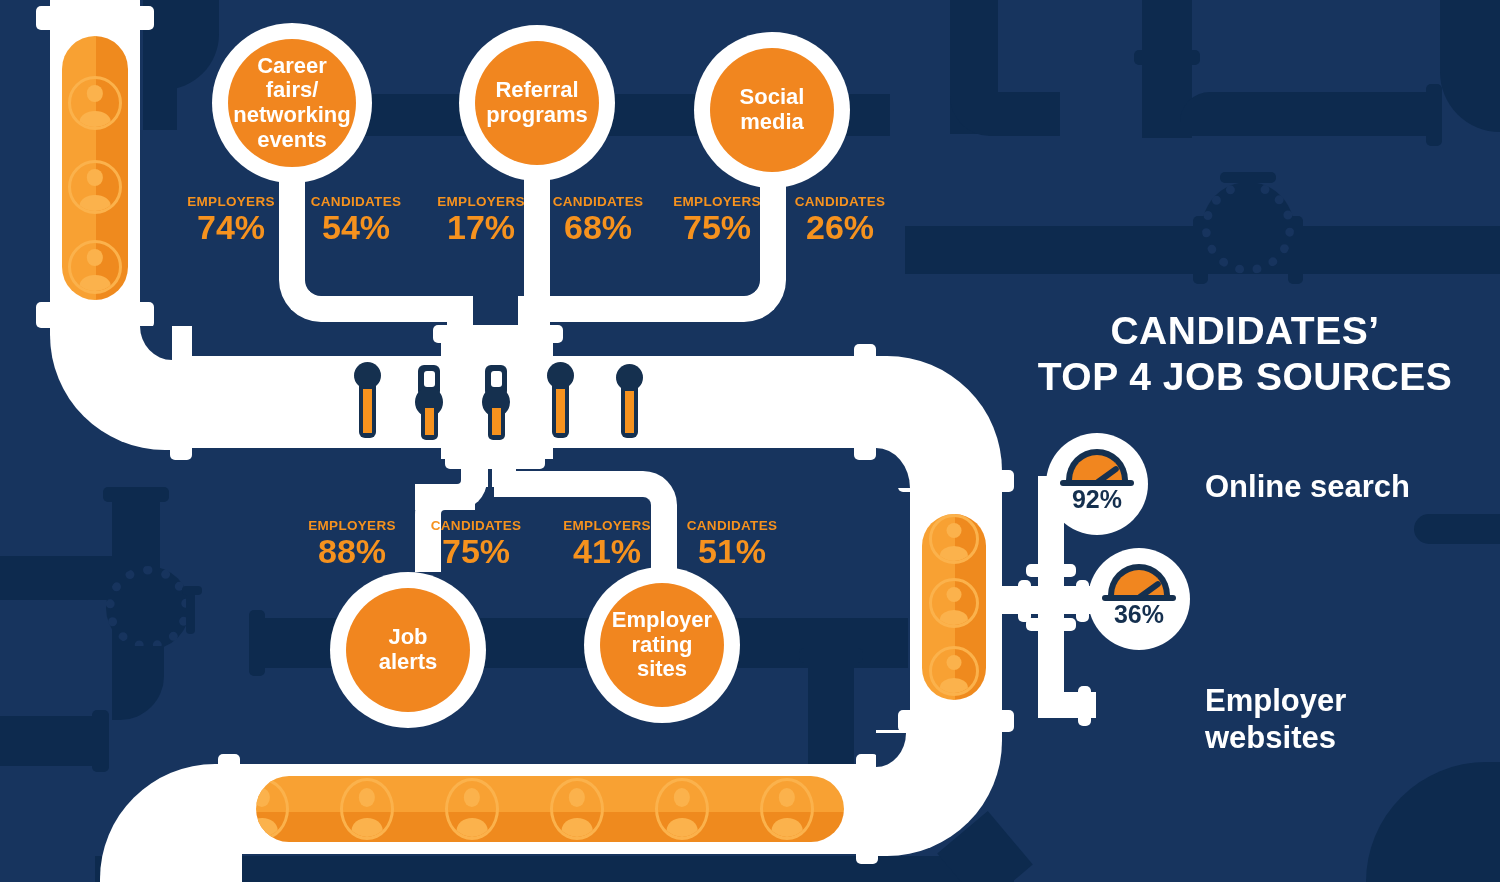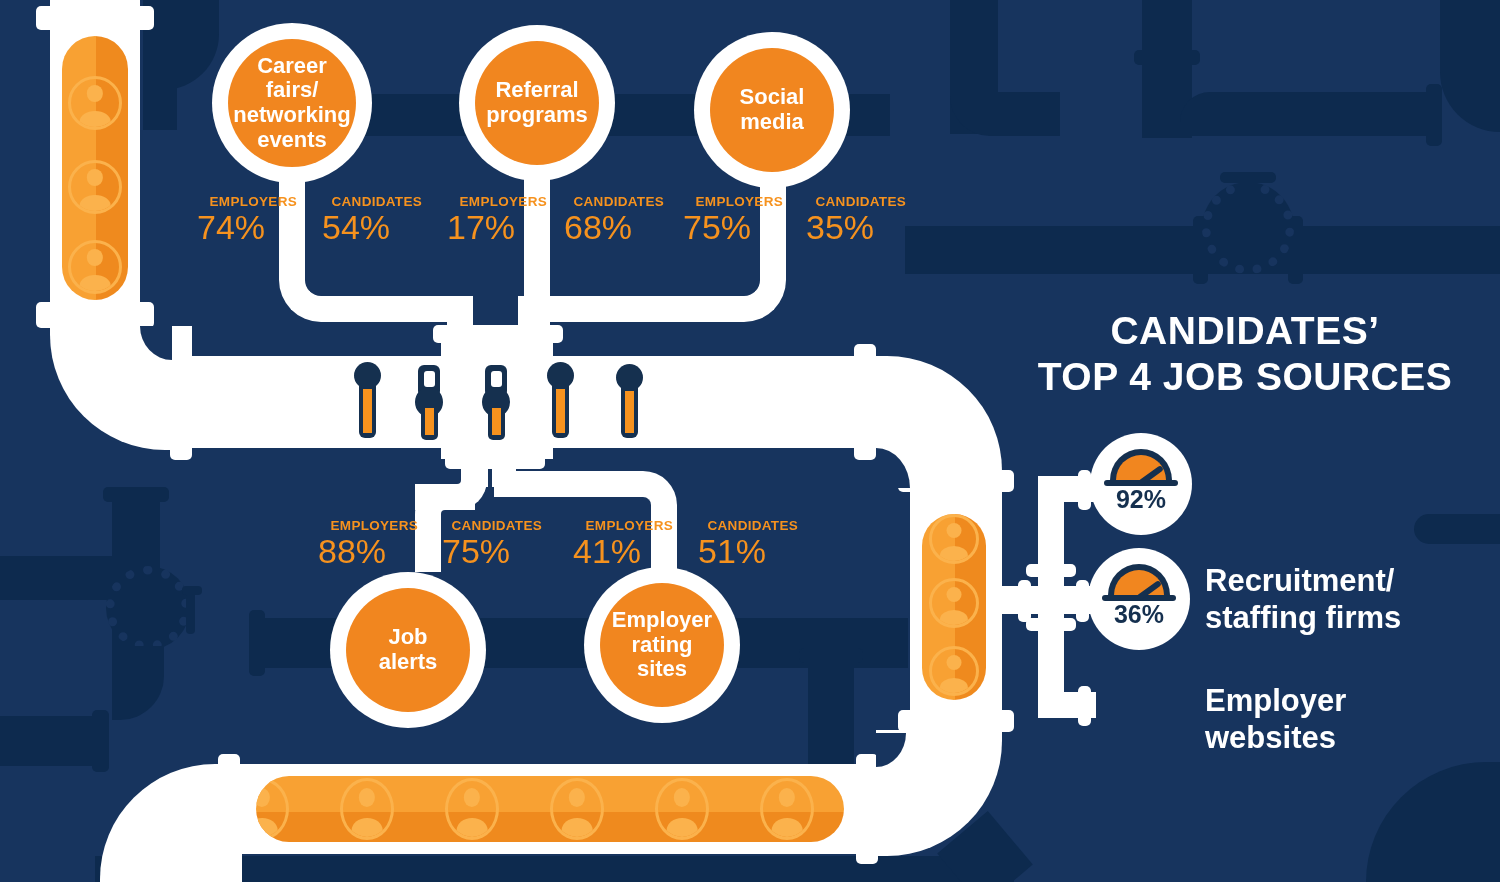--- a/index.html
+++ b/index.html
@@ -21,22 +21,22 @@
   .cap-h{background:linear-gradient(180deg,#F8A133 0 55%,#EF8A1E 55% 100%);}
   .avatar{position:absolute;border:3px solid var(--olight);border-radius:50%;overflow:hidden;box-sizing:border-box;}
   .av-head,.av-body{position:absolute;background:var(--olight);}
   .av-head{left:50%;top:13%;width:34%;height:34%;transform:translateX(-50%);border-radius:50%;}
   .av-body{left:50%;bottom:-10%;width:64%;height:44%;transform:translateX(-50%);border-radius:50% 50% 10% 10%;}
   .circle{position:absolute;background:#fff;border-radius:50%;z-index:4;}
   .circle-in{position:absolute;inset:16px;background:var(--orange);border-radius:50%;
              display:flex;align-items:center;justify-content:center;text-align:center;}
   .circle-label{white-space:pre-line;color:#fff;font-weight:800;font-size:22px;line-height:1.12;}
   .stat{position:absolute;width:132px;text-align:center;color:var(--obr);z-index:6;}
-  .stat-label{font-size:13.5px;font-weight:800;letter-spacing:.3px;text-align:right;}
-  .stat-value{font-size:34px;font-weight:400;line-height:1.02;margin-top:1px;}
+  .stat-label{font-size:13.5px;font-weight:800;letter-spacing:.3px;}
+  .stat-value{font-size:34px;font-weight:700;line-height:1.02;margin-top:1px;}
   .vn{position:absolute;background:var(--deep);z-index:4;}
   .vo{position:absolute;background:var(--obr);z-index:4;}
   .vw{position:absolute;background:#fff;z-index:4;border-radius:3px;}
   .gauge{position:absolute;width:102px;height:102px;background:#fff;border-radius:50%;z-index:5;}
   .dial{position:absolute;left:20px;top:16px;width:62px;height:33px;border-radius:64px 64px 0 0;
         background:var(--orange);border:6px solid var(--deep);border-bottom:none;box-sizing:border-box;}
   .dial-base{position:absolute;left:14px;top:47px;width:74px;height:6px;border-radius:3px;background:var(--deep);}
   .needle{position:absolute;left:49px;top:46px;width:28px;height:6px;border-radius:3px;background:var(--deep);
           transform-origin:3px 3px;transform:rotate(-36deg);}
   .g-val{position:absolute;left:0;top:52px;width:100%;text-align:center;font-size:25px;font-weight:800;color:var(--deep);}
@@ -263,21 +263,21 @@
   <div class="stat" style="left:532px;top:194px">
     <div class="stat-label">CANDIDATES</div>
     <div class="stat-value">68%</div>
   </div>
   <div class="stat" style="left:651px;top:194px">
     <div class="stat-label">EMPLOYERS</div>
     <div class="stat-value">75%</div>
   </div>
   <div class="stat" style="left:774px;top:194px">
     <div class="stat-label">CANDIDATES</div>
-    <div class="stat-value">35%</div>
+    <div class="stat-value">26%</div>
   </div>
   <div class="stat" style="left:286px;top:518px">
     <div class="stat-label">EMPLOYERS</div>
     <div class="stat-value">88%</div>
   </div>
   <div class="stat" style="left:410px;top:518px">
     <div class="stat-label">CANDIDATES</div>
     <div class="stat-value">75%</div>
   </div>
   <div class="stat" style="left:541px;top:518px">
@@ -285,32 +285,31 @@
     <div class="stat-value">41%</div>
   </div>
   <div class="stat" style="left:666px;top:518px">
     <div class="stat-label">CANDIDATES</div>
     <div class="stat-value">51%</div>
   </div>
 
   <div class="title">CANDIDATES’
 TOP 4 JOB SOURCES</div>
 
-  <div class="gauge" style="left:1090px;top:433px">
+  <div class="gauge" style="left:1046px;top:433px">
     <div class="dial"></div>
     <div class="dial-base"></div>
     <div class="needle"></div>
     <div class="g-val">92%</div>
   </div>
+  <div class="src-label" style="left:1205px;top:468px">Online search</div>
 
   <div class="gauge" style="left:1088px;top:548px">
     <div class="dial"></div>
     <div class="dial-base"></div>
     <div class="needle"></div>
     <div class="g-val">36%</div>
   </div>
-  <div class="src-label" style="left:1205px;top:562px">Recruitment/
-staffing firms</div>
 
   <div class="src-label" style="left:1205px;top:682px">Employer
 websites</div>
 
 </div>
 
 </body></html>

